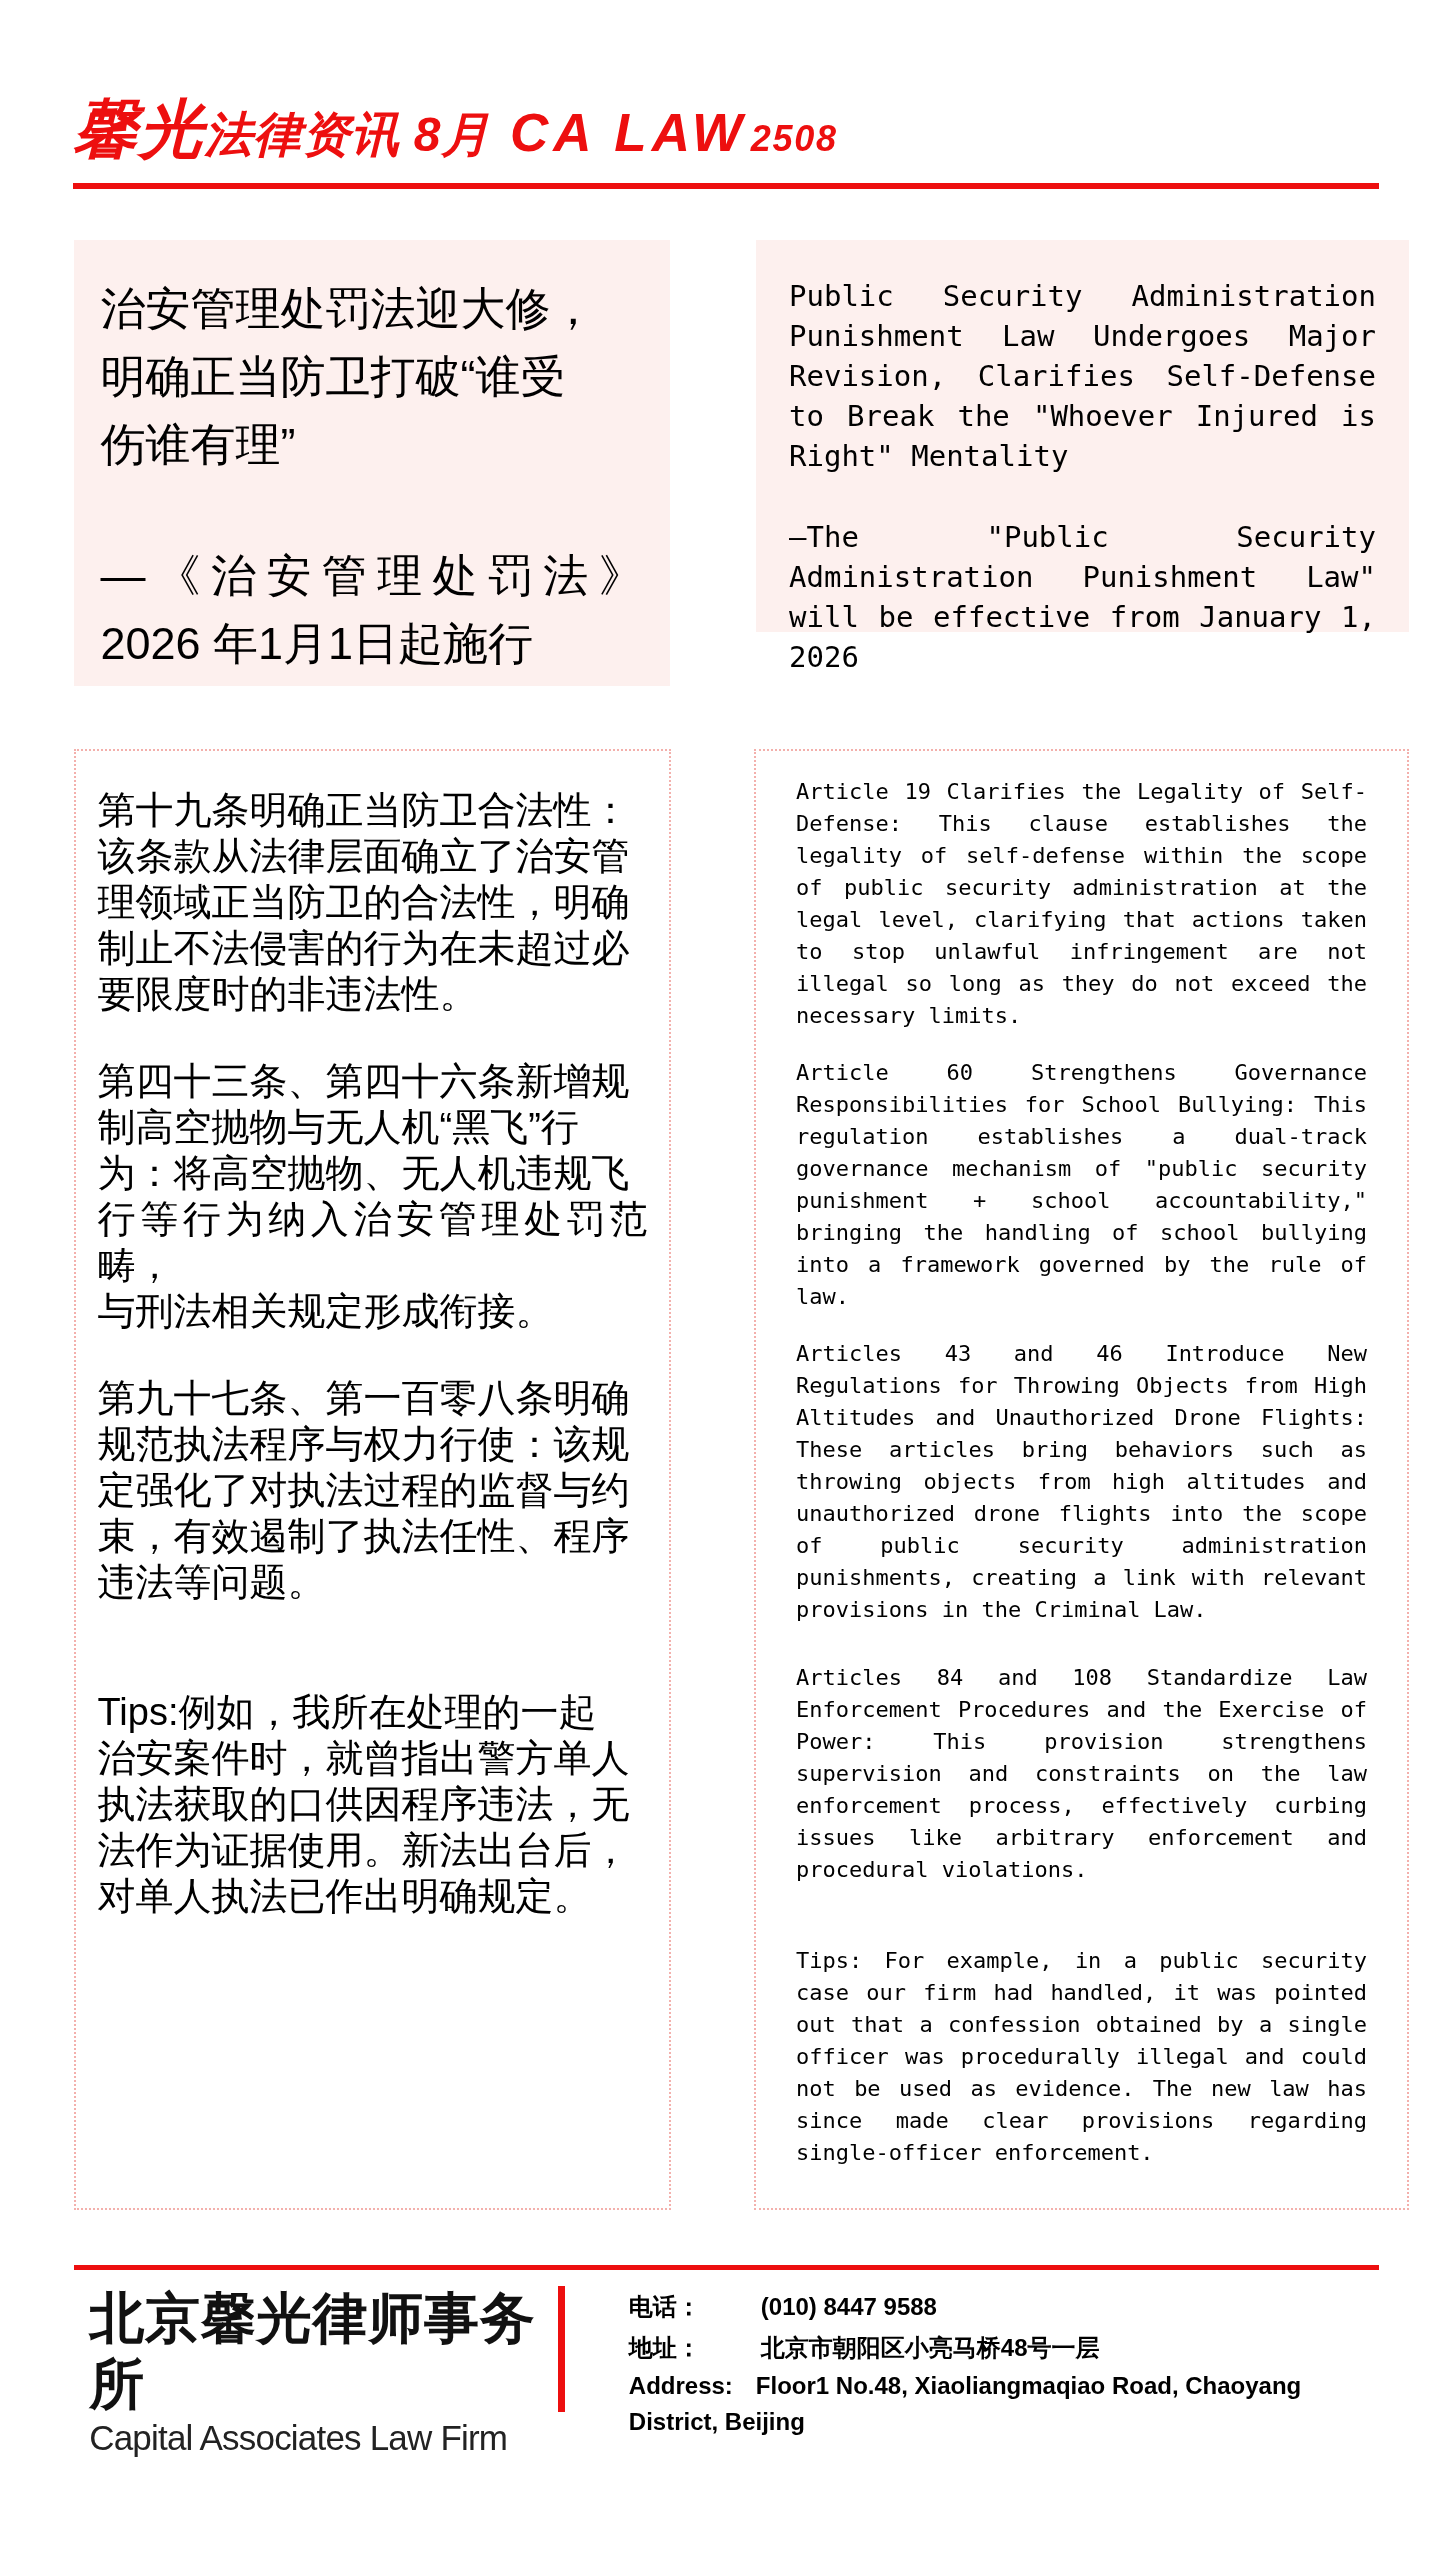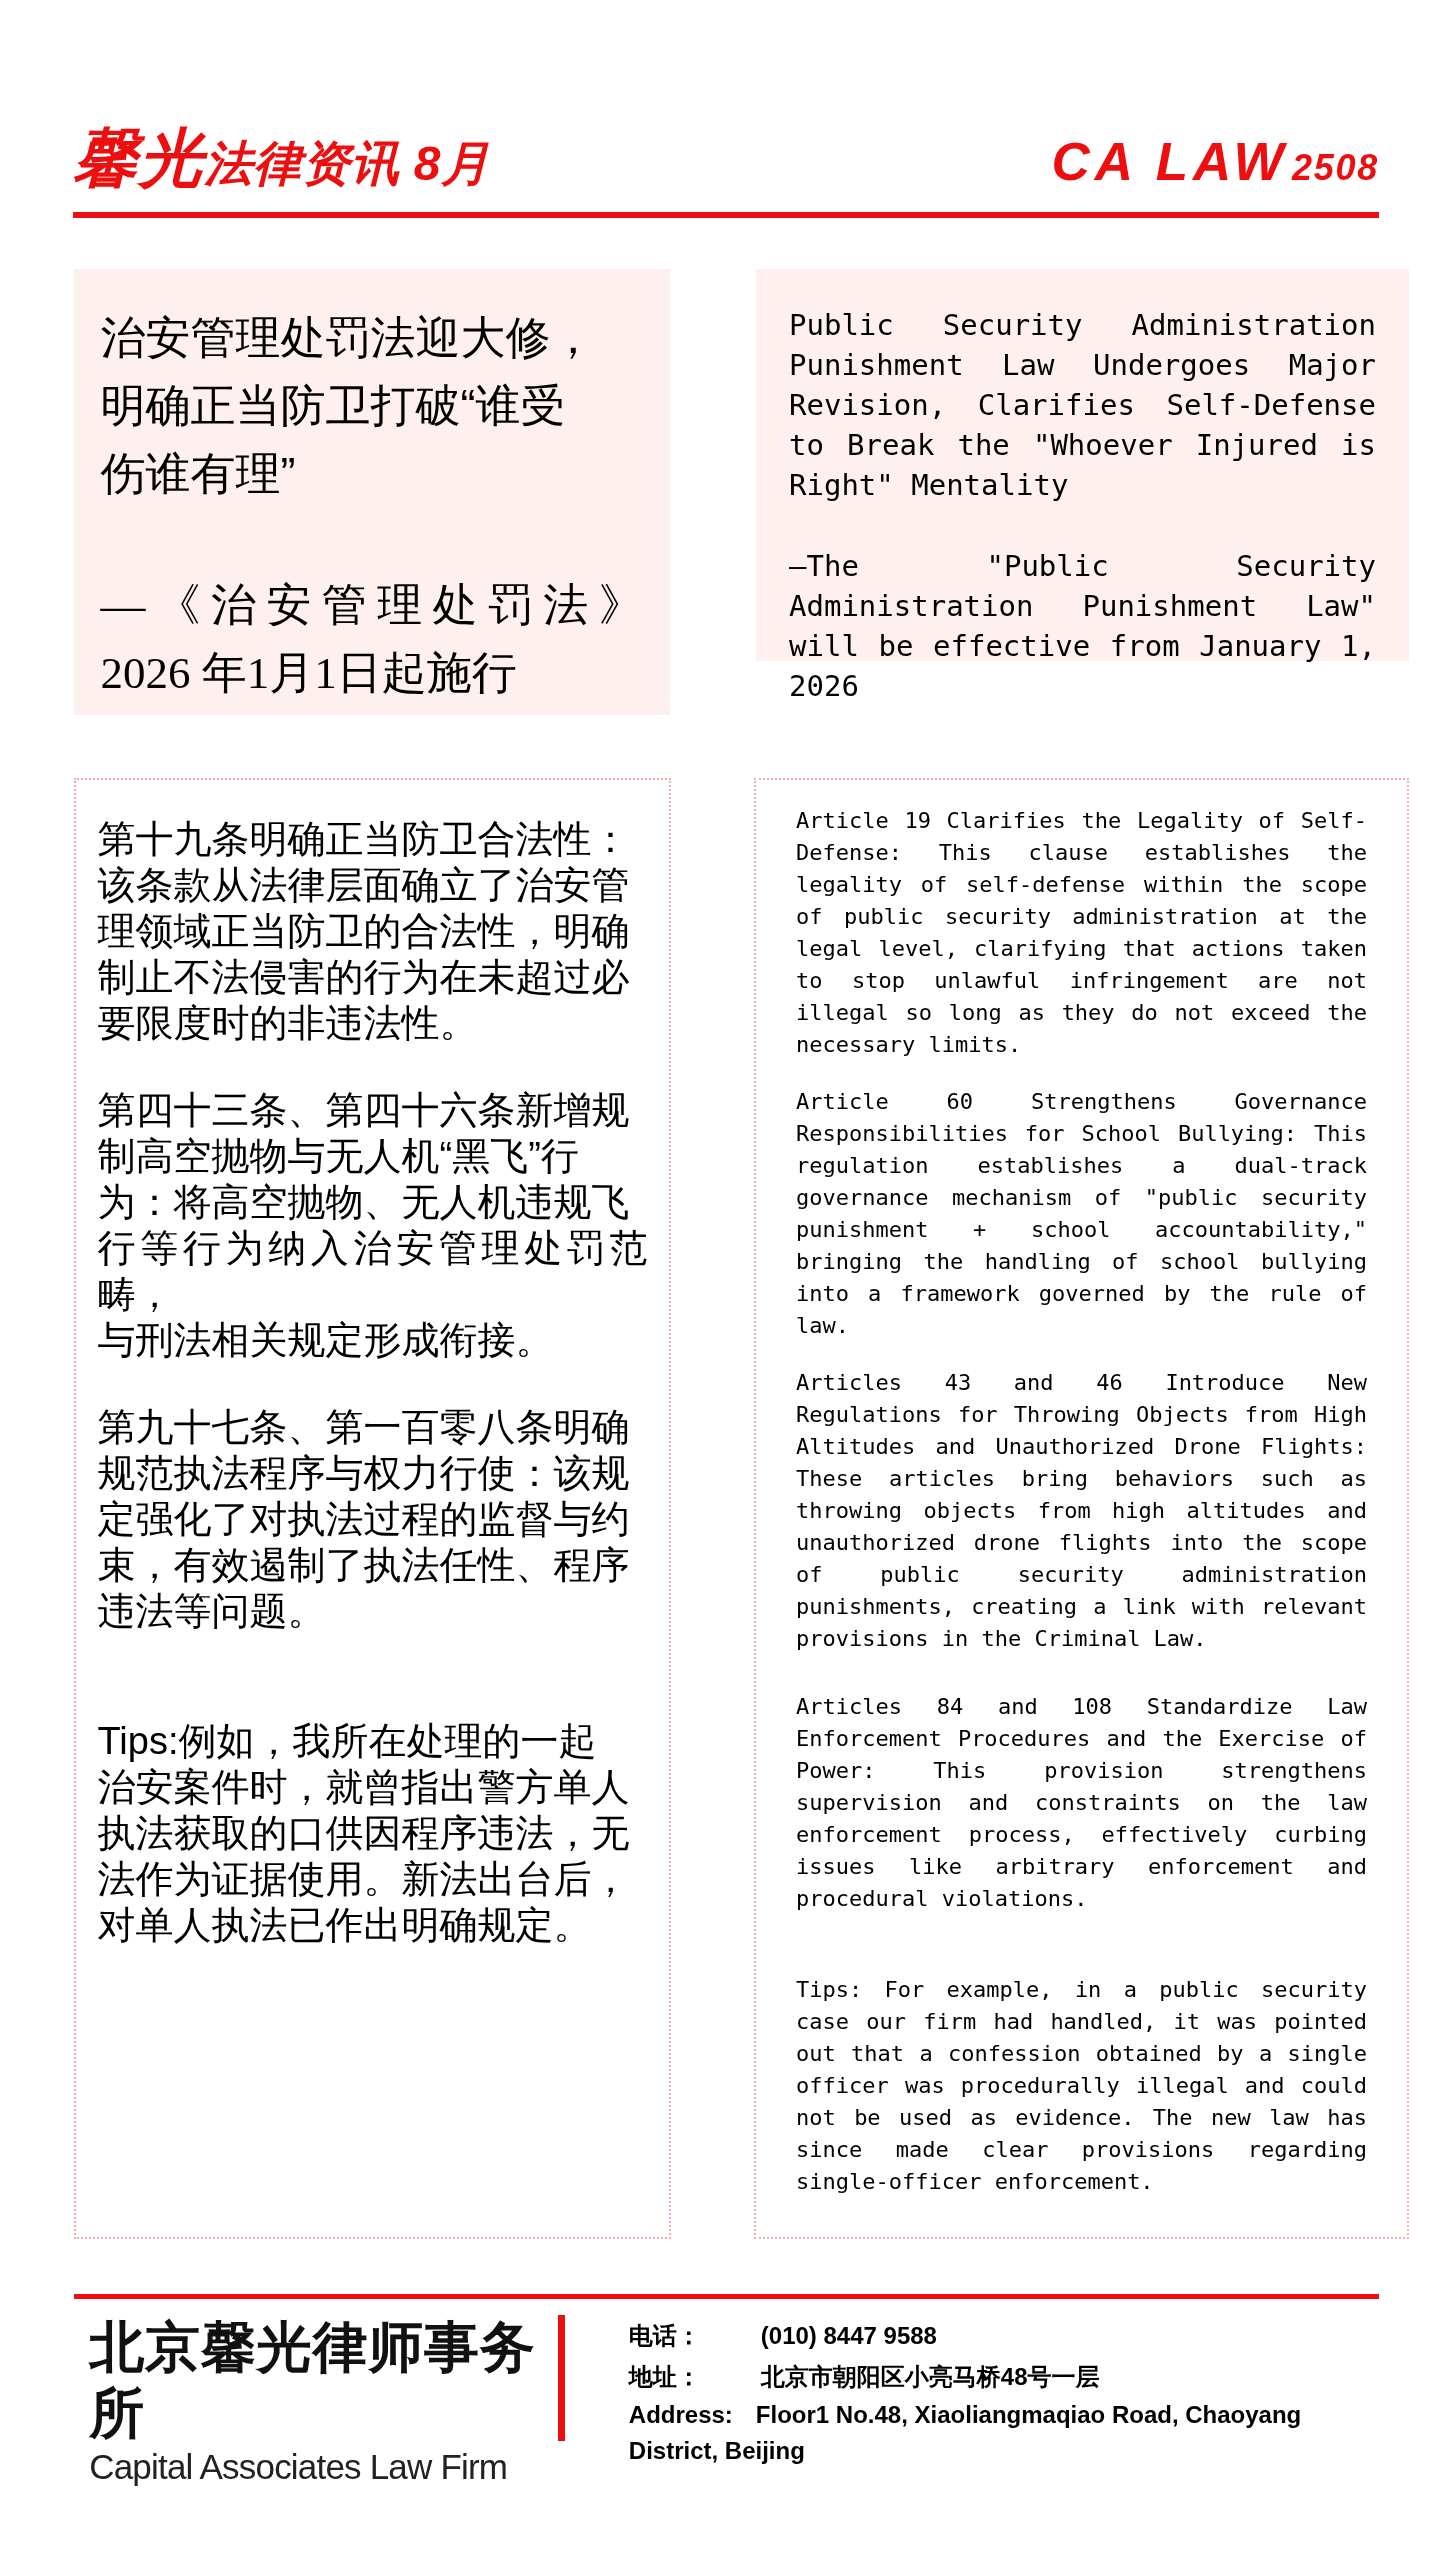--- a/index.html
+++ b/index.html
@@ -9,40 +9,40 @@
   }
   *{margin:0;padding:0;box-sizing:border-box;}
   html,body{background:#ffffff;}
   body{
     width:1449px;height:2576px;overflow:hidden;
     font-family:"Liberation Sans","DejaVu Sans",sans-serif;
     color:#000;
   }
   
   .header{
-    margin:115px 70px 0 73px;
-    display:flex;justify-content:space-between;align-items:baseline;gap:20px;
+    margin:86px 70px 0 73px;
+    display:flex;align-items:baseline;gap:20px;
   }
   .brand{color:var(--red);font-style:italic;font-weight:bold;white-space:nowrap;}
   .brand .big{font-size:64px;letter-spacing:1.7px;}
   .brand .small{font-size:48px;letter-spacing:0.8px;}
   .issue{color:var(--red);font-style:italic;font-weight:bold;white-space:nowrap;}
   .issue .code{font-size:53px;letter-spacing:5px;font-family:"Liberation Sans",sans-serif;}
   .issue .num{font-size:36px;letter-spacing:1.7px;}
   .header-rule{height:5.8px;background:var(--red);margin:10px 70px 0 73px;}
 
   
   .titles{display:flex;margin:51px 40px 0 74px;}
   .title-zh{
     width:596px;height:446px;background:var(--pink-bg);
     padding:35px 26.4px 0;font-size:45px;line-height:68px;
     font-weight:500;
   }
   .title-zh .part1{white-space:pre-line;text-align:justify;}
-  .title-zh .part2{margin-top:63px;font-family:Liberation Serif, serif;}
+  .title-zh .part2{margin-top:63px;}
   .zh-t2-line:not(:last-child){text-align-last:justify;}
   .title-en{
     margin-left:86px;width:653px;height:392px;background:var(--pink-bg);
     padding:36px 33px 0;
     font-family:"DejaVu Sans Mono","Liberation Mono",monospace;
     font-size:29px;line-height:40px;text-align:justify;
   }
   .title-en .part2{margin-top:41px;}
 
   

